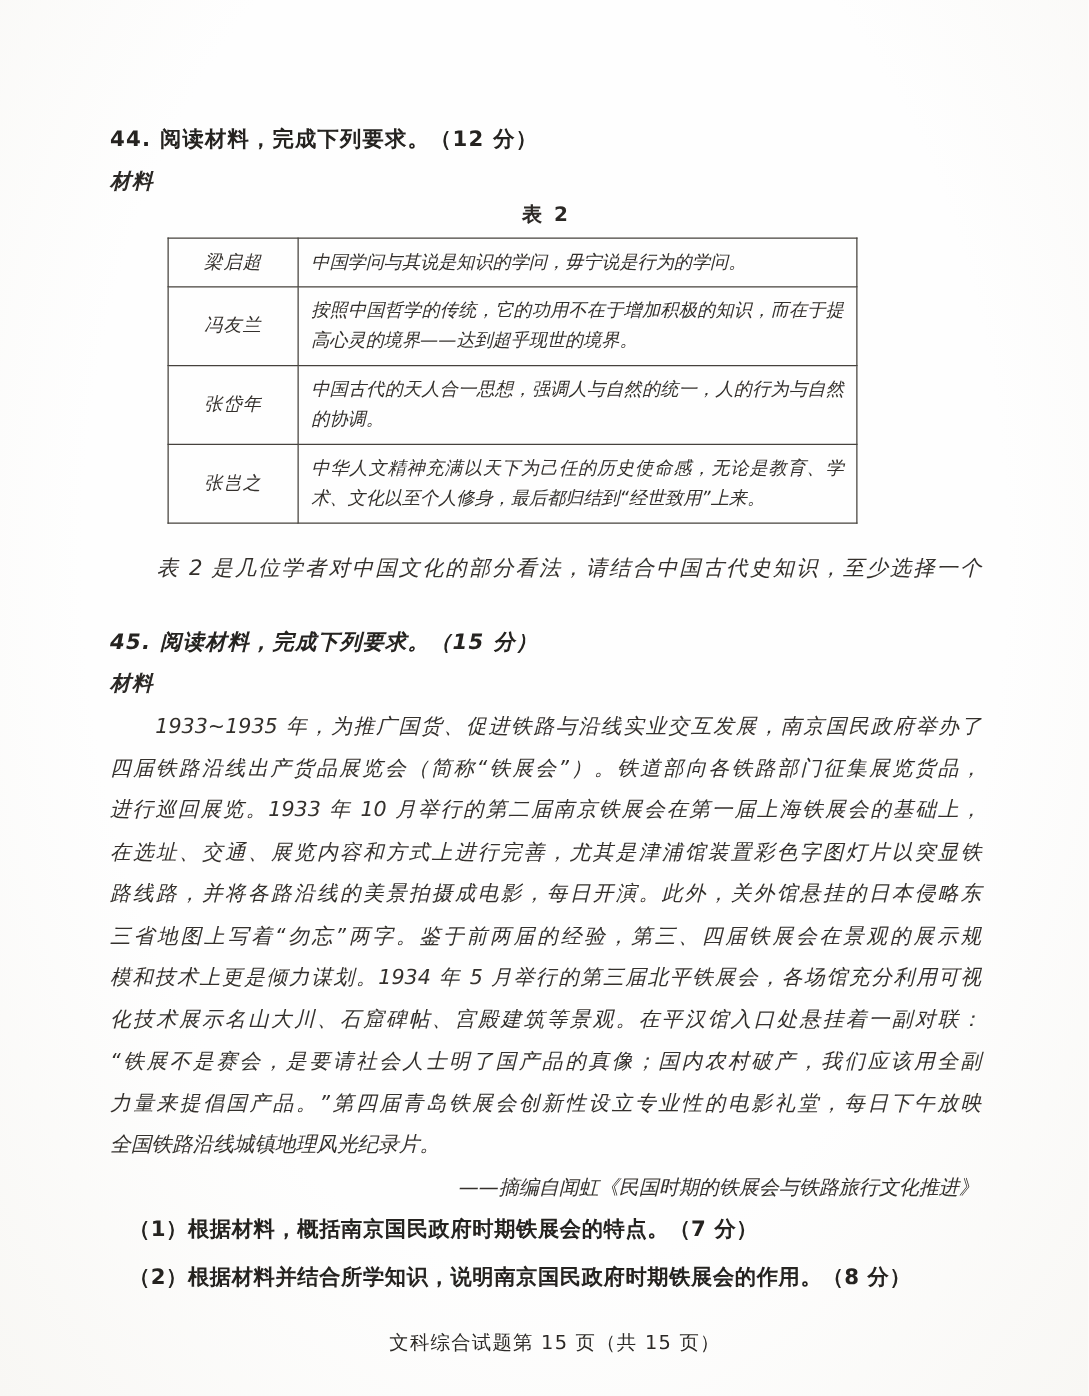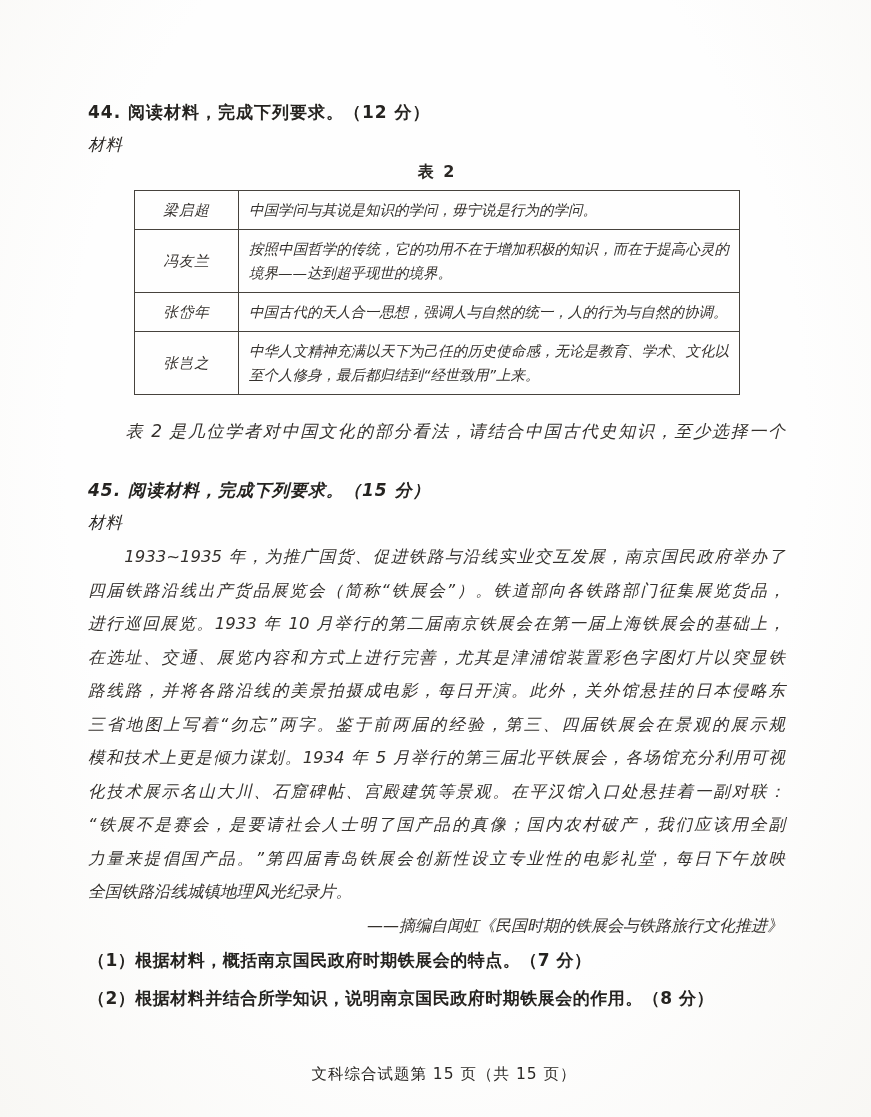--- a/index.html
+++ b/index.html
@@ -19,39 +19,39 @@
   .stem {
     font-size: 17px;
     font-weight: 700;
     line-height: 25px;
     letter-spacing: 1px;
     color: #252320;
   }
   .material-label {
     margin-top: 9px;
     font-size: 16.5px;
-    font-weight: 400;
+    font-weight: 700;
     font-style: italic;
     letter-spacing: 1px;
   }
   .mat { font-style: italic; color: #34302c; }
 
   .table-caption {
     margin-top: 6px;
     width: 606px;
     margin-left: 46px;
     text-align: center;
     font-size: 16px;
     font-weight: 700;
     letter-spacing: 2px;
   }
   table.scholar-table {
     margin-top: 7px;
     margin-left: 46px;
-    width: 606px;
+    width: 552px;
     border-collapse: collapse;
   }
   table.scholar-table td {
     border: 1.5px solid #46423d;
     font-size: 14.5px;
     font-style: italic;
     line-height: 24px;
     padding: 7px 10px;
     color: #34302c;
   }
@@ -81,20 +81,21 @@
     text-align: right;
     padding-right: 2px;
   }
 
   .subq {
     font-size: 17px;
     font-weight: 600;
     line-height: 36px;
     letter-spacing: 0.5px;
     color: #252320;
+    margin-left: 15px;
   }
   .subq + .subq { margin-top: 2px; }
 
   .footer {
     position: absolute;
     left: 0;
     bottom: 32px;
     width: 100%;
     text-align: center;
     font-size: 15.5px;

